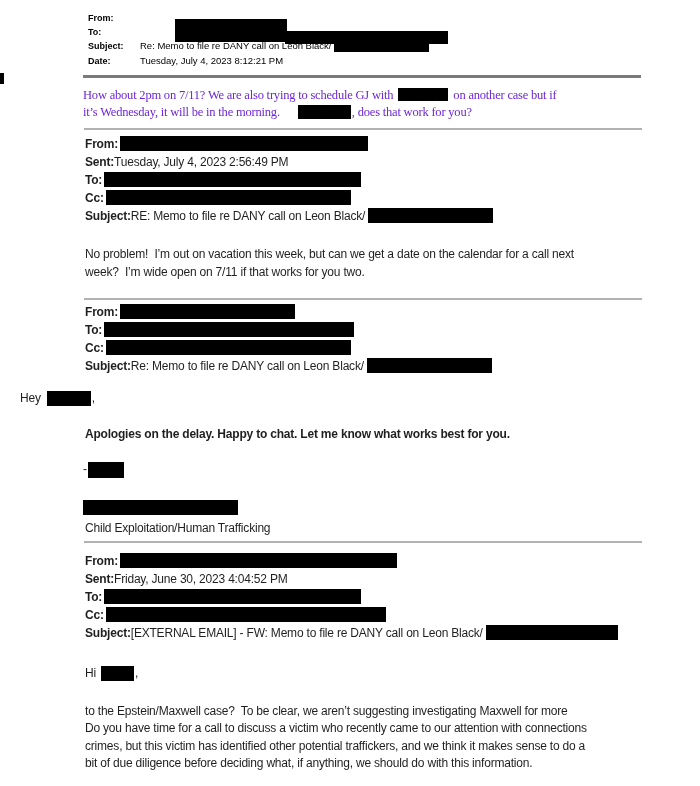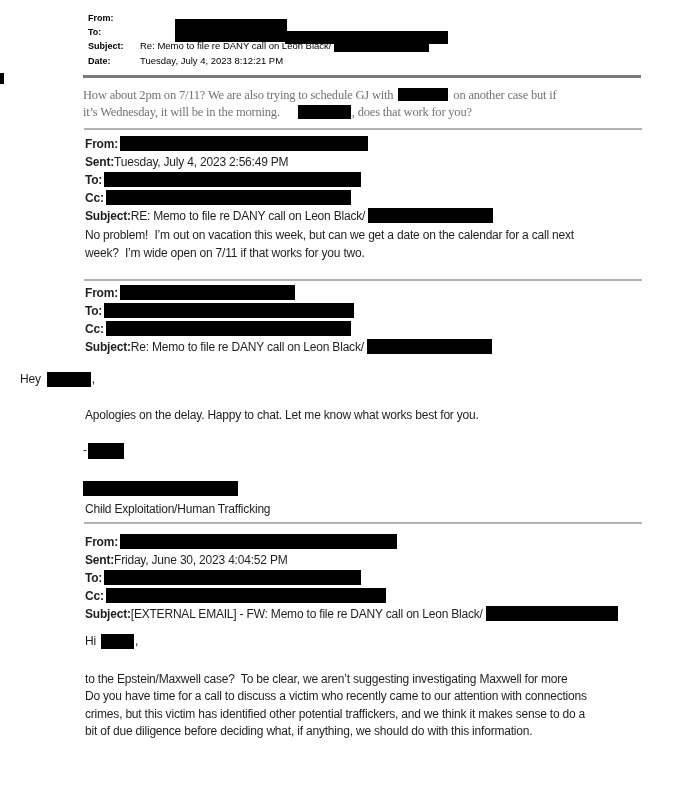--- a/index.html
+++ b/index.html
@@ -35,21 +35,21 @@
   .sep2{margin-top:8px;}
   .sep3{margin-top:17px;}
   .sep4{margin-top:5px;}
   
   .body-serif{
     margin:9px 0 0 83px;
     font-family:"Liberation Serif", serif;
     font-size:12.5px;
     letter-spacing:-0.2px;
     line-height:16.5px;
-    color:#737373;
+    color:#6d28d9;
   }
   .body-serif .line{white-space:pre;}
   .rd-s1{width:50px;height:13px;margin:0 5px;vertical-align:-2px;}
   .rd-s2{width:53px;height:14px;margin-left:18px;margin-right:1px;vertical-align:-3px;}
   
   .email-header{
     margin-left:85px;
     font-size:12px;
     letter-spacing:-0.2px;
     line-height:18px;
@@ -60,25 +60,25 @@
   .eh-rd-subject{margin-left:3px;}
   
   .body-sans{
     margin-left:85px;
     font-size:12px;
     letter-spacing:-0.2px;
     line-height:17.5px;
   }
   .body-sans .line{white-space:pre;}
   .greet{margin-top:15px;margin-left:20px;}
-  .greet4{margin-top:10px;}
+  .greet4{margin-top:23px;}
   .rd-hey{width:44px;height:15px;margin-left:6px;margin-right:1px;vertical-align:-4px;}
   .rd-hi{width:33px;height:15px;margin-left:5px;margin-right:1px;vertical-align:-4px;}
-  .para2{margin-top:2px;}
-  .para3{margin-top:18px;}
+  .para2{margin-top:21px;}
+  .para3{margin-top:18px;font-weight:bold;}
   .para4{margin-top:20px;}
   .signoff{margin-top:18px;margin-left:83px;}
   .rd-signoff{width:36px;height:16px;margin-left:1px;vertical-align:-5px;}
   .sig-block{margin-top:19px;margin-left:83px;}
   .rd-signame{width:155px;height:15px;}
   .org{margin-top:4px;margin-left:85px;line-height:16.5px;}
   .m-top-e2{margin-top:5px;}
   .m-top-e3{margin-top:3px;}
   .m-top-e4{margin-top:9px;}
   

